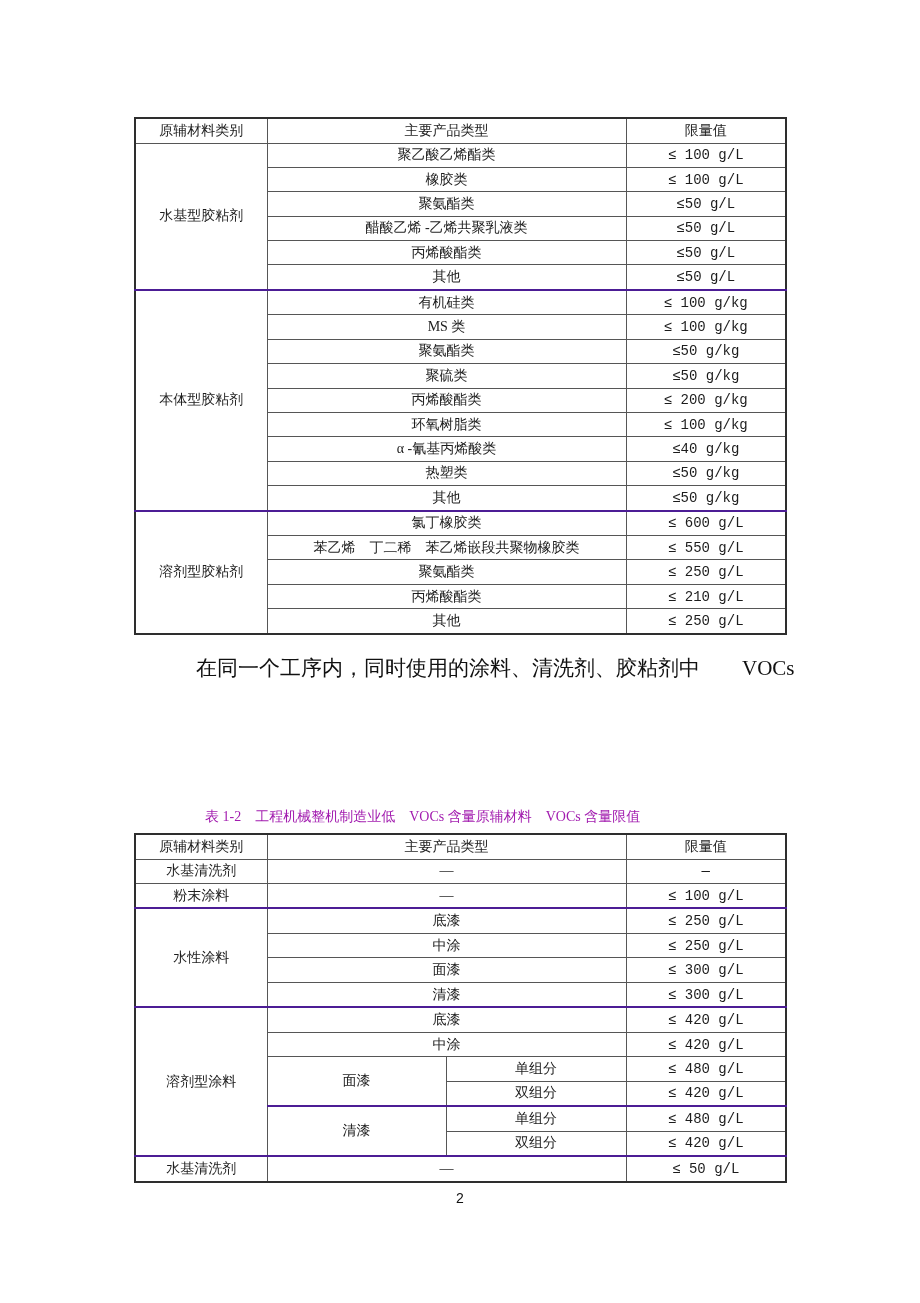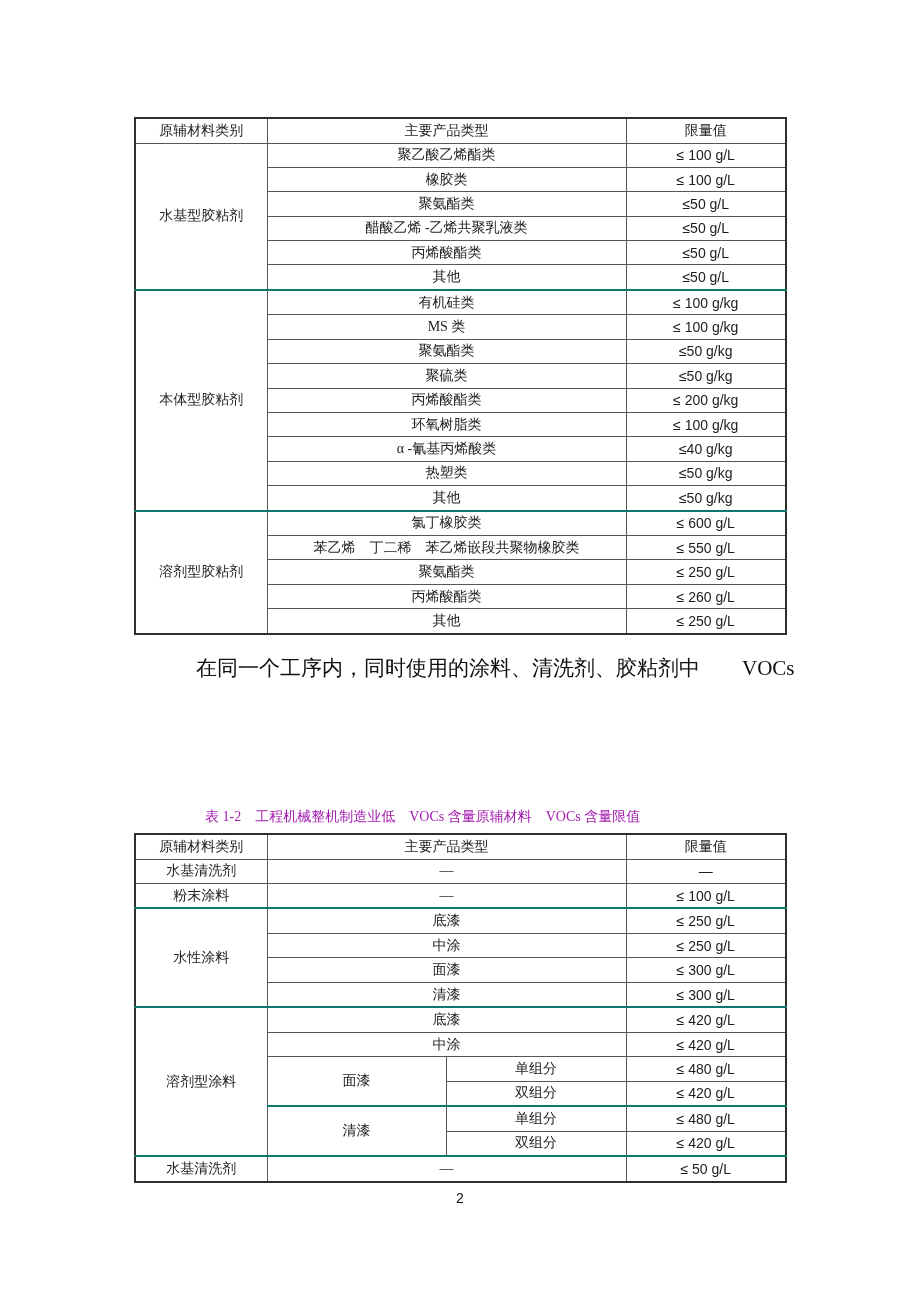--- a/index.html
+++ b/index.html
@@ -5,22 +5,22 @@
   html,body{margin:0;padding:0;background:#ffffff;}
   .page{position:relative;width:920px;height:1303px;background:#ffffff;
         font-family:"Liberation Serif", serif;color:#1c1c1c;overflow:hidden;}
 
   table.tbl{position:absolute;border-collapse:collapse;table-layout:fixed;
             border:2px solid #2e2e2e;}
   table.tbl td{border:1px solid #565656;text-align:center;vertical-align:middle;
                font-size:14px;padding:0 2px;overflow:hidden;}
   table.t1{left:134px;top:117px;width:651px;height:518px;}
   table.t2{left:134px;top:833px;width:651px;height:350px;}
-  tr.thick > td{border-top:2px solid #0f766e;}
-  td.limit{font-family:Liberation Sans, sans-serif;}
+  tr.thick > td{border-top:2px solid #4c1d95;}
+  td.limit{font-family:Liberation Mono, monospace;}
   td.hdr{font-size:14px;}
 
   .para{position:absolute;left:196px;top:642px;width:610px;
         font-size:21px;line-height:52px;color:#111;}
   .para div{white-space:nowrap;}
 
   .caption{position:absolute;left:205px;top:808px;font-size:14px;color:#a21caf;
            white-space:nowrap;}
 
   .pagenum{position:absolute;left:0;top:1190px;width:920px;text-align:center;
@@ -116,21 +116,21 @@
       <tr>
         <td>苯乙烯　丁二稀　苯乙烯嵌段共聚物橡胶类</td>
         <td class="limit">≤ 550 g/L</td>
       </tr>
       <tr>
         <td>聚氨酯类</td>
         <td class="limit">≤ 250 g/L</td>
       </tr>
       <tr>
         <td>丙烯酸酯类</td>
-        <td class="limit">≤ 260 g/L</td>
+        <td class="limit">≤ 210 g/L</td>
       </tr>
       <tr>
         <td>其他</td>
         <td class="limit">≤ 250 g/L</td>
       </tr>
     </tbody>
   </table>
 
   <div class="para">
     <div>在同一个工序内，同时使用的涂料、清洗剂、胶粘剂中　　VOCs</div>

